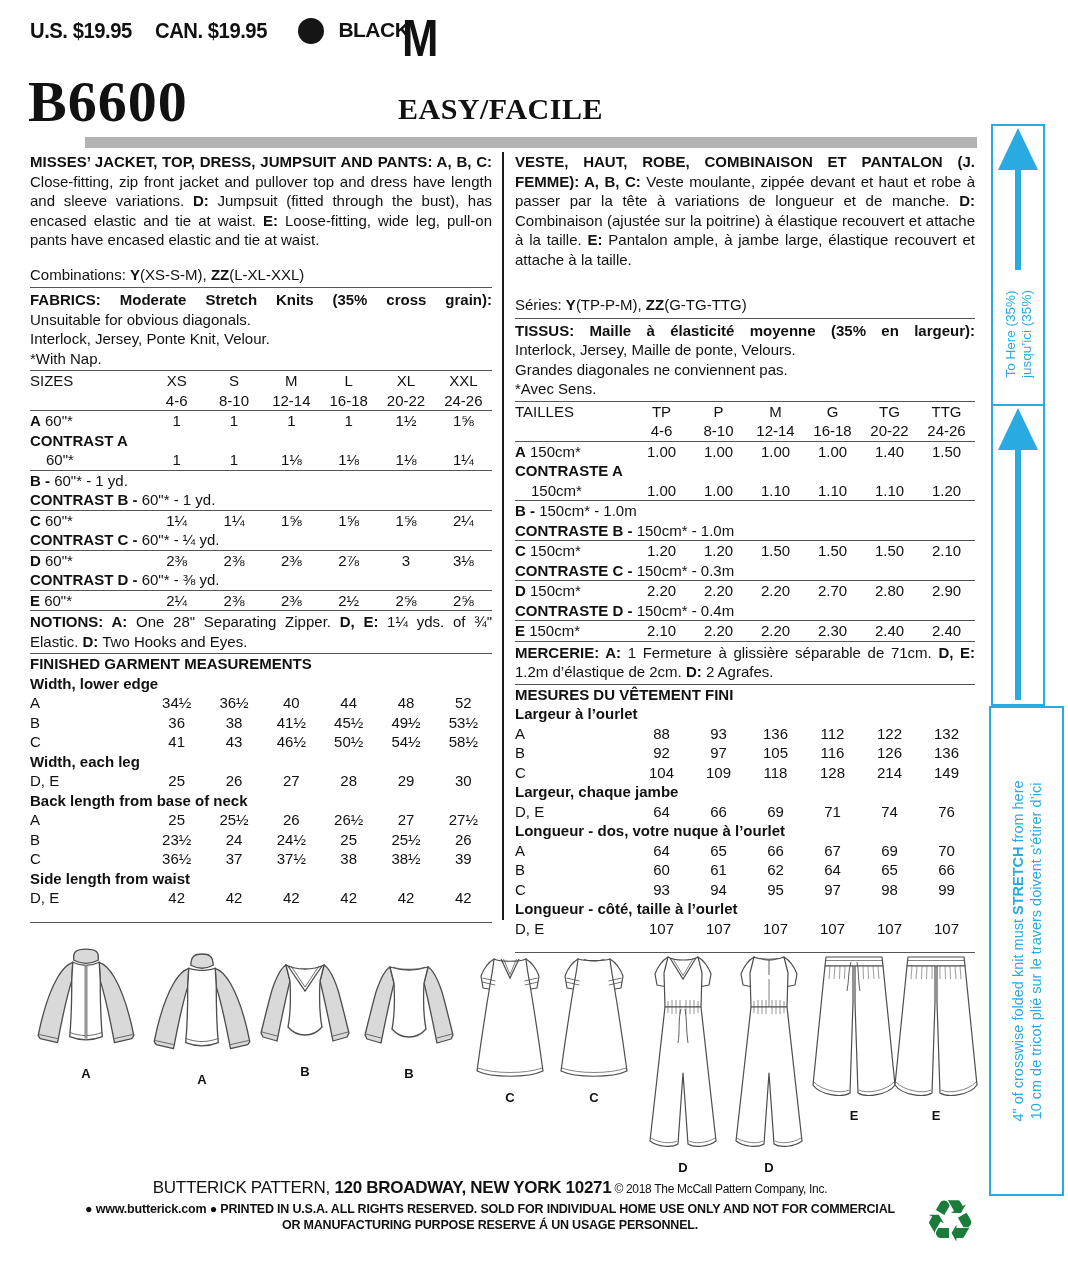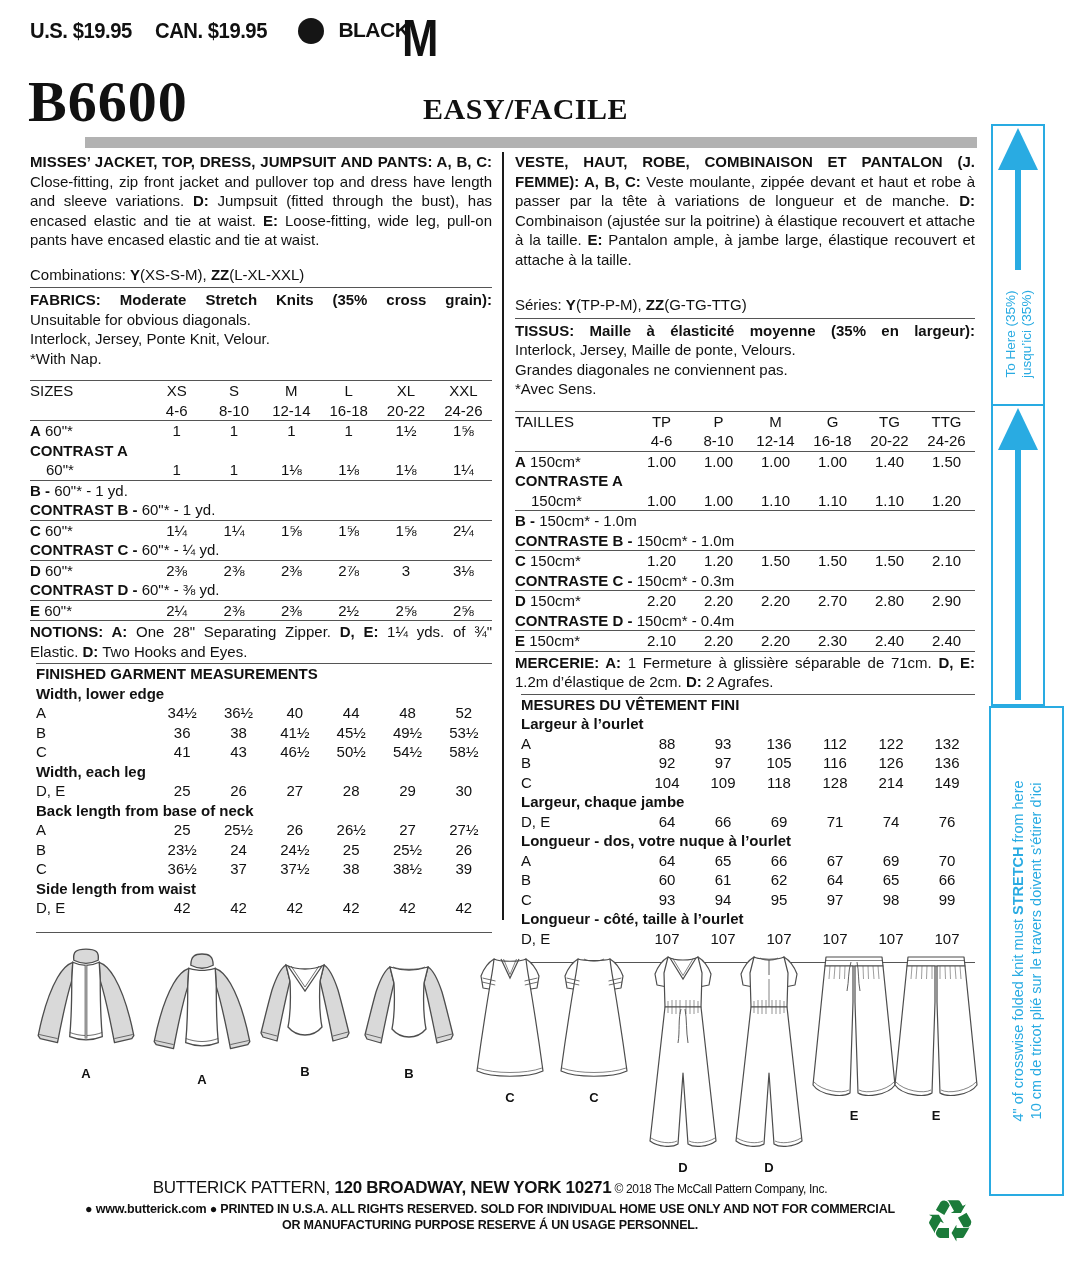--- a/index.html
+++ b/index.html
@@ -5,41 +5,41 @@
   html,body{margin:0;padding:0;background:#fff;}
   #page{position:relative;width:1068px;height:1274px;background:#fff;overflow:hidden;
         font-family:"Liberation Sans","DejaVu Sans",sans-serif;color:#111;}
   
   .hdr{position:absolute;left:30px;top:18px;display:flex;align-items:flex-start;gap:14px;}
   .price{font-size:22px;font-weight:bold;letter-spacing:-0.5px;transform:scaleX(0.92);transform-origin:left;white-space:nowrap;}
   .dot{width:26px;height:26px;border-radius:50%;background:#151515;display:inline-block;margin-left:8px;}
   .blk{font-size:21px;font-weight:bold;letter-spacing:-0.5px;}
   .mlogo{position:absolute;left:402px;top:8px;font-size:46px;font-weight:bold;transform:scale(0.95,1.12);transform-origin:left top;}
   .pnum{position:absolute;left:28px;top:68px;font-family:"Liberation Serif","DejaVu Serif",serif;font-size:58px;font-weight:bold;letter-spacing:1px;}
-  .easy{position:absolute;left:398px;top:92px;width:230px;text-align:right;font-family:"Liberation Serif","DejaVu Serif",serif;font-size:30px;font-weight:bold;letter-spacing:0.5px;}
+  .easy{position:absolute;left:398px;top:92px;width:230px;text-align:left;font-family:"Liberation Serif","DejaVu Serif",serif;font-size:30px;font-weight:bold;letter-spacing:0.5px;}
   .graybar{position:absolute;left:85px;top:137px;width:892px;height:11px;background:#b2b2b2;}
   .vdivider{position:absolute;left:502px;top:152px;width:2px;height:768px;background:#1a1a1a;}
   
   .col{position:absolute;top:152px;width:462px;font-size:15px;line-height:19.5px;}
   #col-en{left:30px;} #col-fr{left:515px;width:460px;}
   .desc{text-align:justify;}
   .combos{border-bottom:1.5px solid #555;padding-bottom:3px;}
   #col-en .combos{margin-top:15px;} #col-fr .combos{margin-top:26px;}
   .fab{margin-top:2px;}
   .fabbold{font-weight:bold;text-align:justify;text-align-last:justify;}
   
   .trow{display:grid;grid-template-columns:118px repeat(6,1fr);align-items:baseline;}
   .trow.rule{border-top:1.5px solid #555;}
   .trow .lbl{white-space:nowrap;}
   .trow .lbl.full{grid-column:1/-1;}
   .trow .lbl.ind{padding-left:16px;}
   .trow .cell{text-align:center;white-space:nowrap;}
-  .ytable{border-bottom:1.5px solid #555;margin-top:12px;}
+  .ytable{border-bottom:1.5px solid #555;margin-top:2px;}
   .notions{text-align:justify;padding:1px 0 2px 0;}
-  .mtable{border-top:1.5px solid #555;border-bottom:1.5px solid #555;padding-bottom:14px;margin-left:6px;}
+  .mtable{border-top:1.5px solid #555;border-bottom:1.5px solid #555;padding-bottom:14px;}
   .mtitle{font-weight:bold;}
   
   figure{position:absolute;margin:0;display:flex;flex-direction:column;align-items:center;}
   figcaption{font-size:13px;font-weight:bold;margin-top:2px;}
   
   .gaugecol{position:absolute;left:991px;top:124px;width:54px;height:582px;border:2px solid #29ABE2;box-sizing:border-box;}
   .gsec{position:relative;width:100%;box-sizing:border-box;}
   .gsec1{height:280px;border-bottom:2px solid #29ABE2;}
   .gsec2{height:298px;}
   .ahead{position:absolute;left:50%;transform:translateX(-50%);width:0;height:0;

